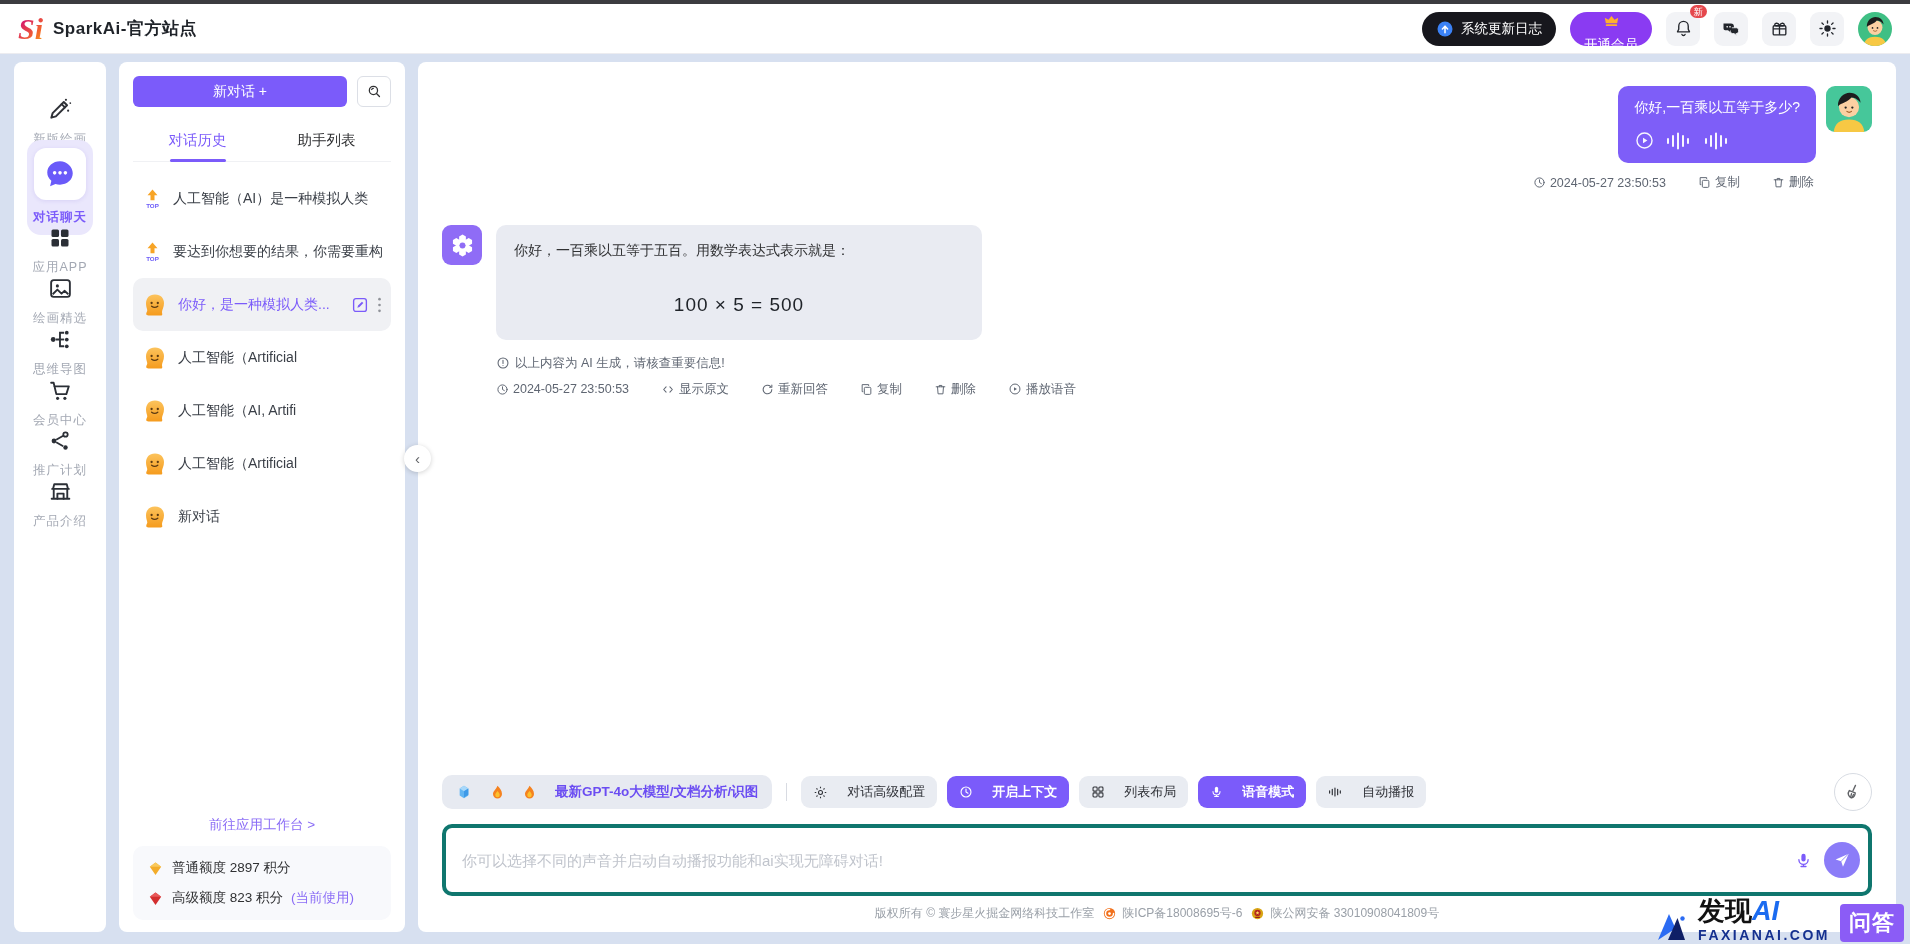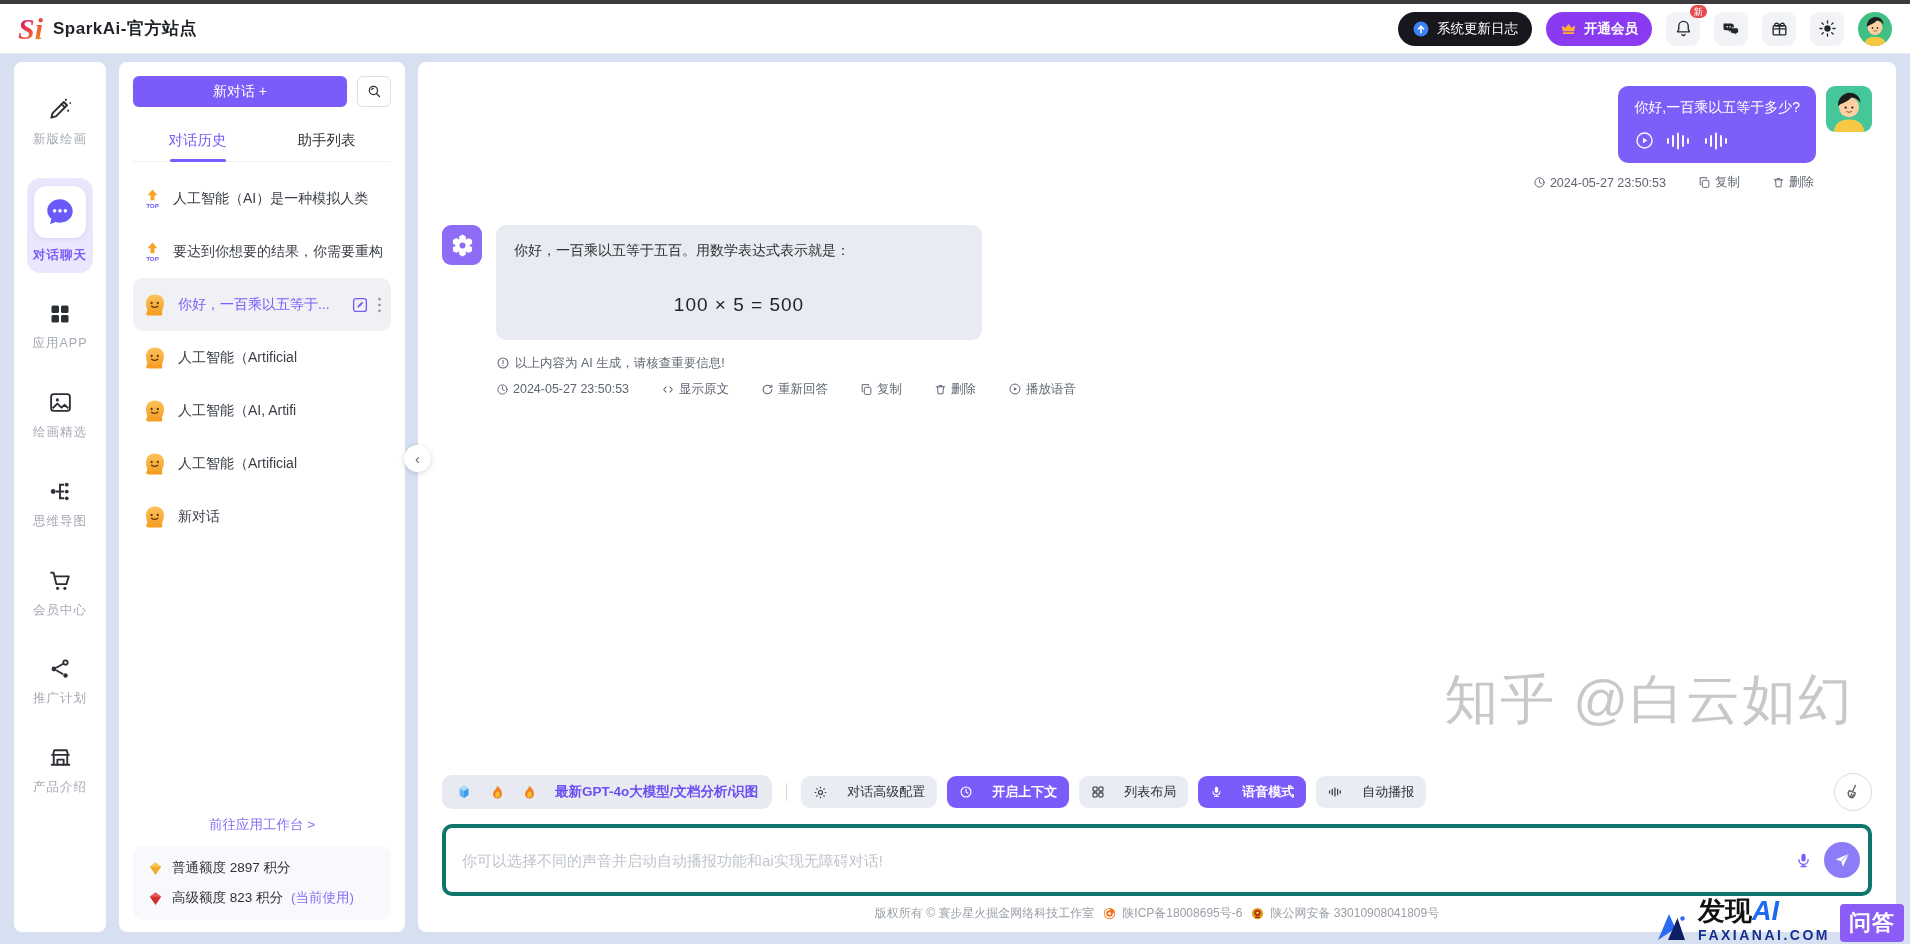--- a/index.html
+++ b/index.html
@@ -10,31 +10,31 @@
   
   .top-strip { height:4px; background:#3c3c40; }
   .topbar { height:50px; background:#fff; display:flex; align-items:center; padding:0 18px; border-bottom:1px solid #ececf0; }
   .logo { display:flex; align-items:center; gap:10px; }
   .logo-mark { font-family:"Liberation Serif","DejaVu Serif",serif; font-style:italic; font-weight:bold; font-size:30px; line-height:1;
     background:linear-gradient(135deg,#d6186e 20%,#f4672c 70%,#f6a71b); -webkit-background-clip:text; background-clip:text; color:transparent; }
   .app-title { font-size:17px; font-weight:bold; color:#1f2329; letter-spacing:.5px; }
   .topbar-right { margin-left:auto; display:flex; align-items:center; gap:14px; }
   .pill { height:34px; border-radius:17px; display:flex; align-items:center; gap:7px; padding:0 14px; font-size:13.5px; cursor:pointer; }
   .pill-dark { background:#17171d; color:#fff; }
-  .pill-purple { background:#8a3bf2; color:#fff; font-weight:bold; }
+  .pill-purple { background:#8a3bf2; color:#fff; font-weight:normal;flex-direction:column; }
   .icon-sq { width:34px; height:34px; border-radius:9px; background:#f2f3f6; display:flex; align-items:center; justify-content:center; position:relative; cursor:pointer; }
   .badge-new { position:absolute; top:-7px; right:-7px; background:#e5484d; color:#fff; font-size:9.5px; padding:2px 4px; border-radius:8px; line-height:1; }
   .avatar-top { width:34px; height:34px; border-radius:50%; overflow:hidden; cursor:pointer; }
 
   
   .content { height:890px; display:flex; gap:13px; padding:8px 14px 12px; }
   .panel { background:#fff; border-radius:8px; }
 
   
-  .rail { width:92px; display:flex; flex-direction:column; align-items:center; padding-top:34px; gap:38px; flex-shrink:0; }
+  .rail { width:92px; display:flex; flex-direction:column; align-items:center; padding-top:34px; flex-shrink:0; }
   .rail-item { display:flex; flex-direction:column; align-items:center; gap:9px; cursor:pointer; }
   .rail-label { font-size:12.5px; color:#a3a8b3; letter-spacing:1px; }
   .rail-item.active { background:#eae7fc; border-radius:14px; padding:8px 6px 9px; margin:-8px 0 -9px; }
   .rail-item.active .rail-label { color:#7b5bfa; font-weight:bold; }
   .rail-icon-card { width:52px; height:52px; background:#fff; border-radius:12px; display:flex; align-items:center; justify-content:center; box-shadow:0 1px 4px rgba(80,60,200,.12); }
 
   
   .history-panel { width:286px; flex-shrink:0; display:flex; flex-direction:column; padding:14px 14px 12px; }
   .hp-top { display:flex; gap:10px; }
   .btn-newchat { flex:1; height:31px; background:#7b5bfa; color:#fff; font-size:14px; border:none; border-radius:6px; cursor:pointer; font-family:inherit; }
@@ -331,21 +331,21 @@
                   <stop offset="0" stop-color="#fcc35c"></stop>
                   <stop offset="1" stop-color="#f59b1d"></stop>
                 </linearGradient>
               </defs>
               <path d="M13 2.5c6 0 9 4 9 8.8 0 3.8-2 6.5-2 8.7 0 1.6 1.2 3.5-1.2 3.5H6.5c-2.8 0-2.6-2-1.5-3.9 1-1.7-1-3.8-1-8.3 0-4.8 3-8.8 9-8.8z" fill="url(#blobg)"></path>
               <circle cx="9.6" cy="11" r="1.15" fill="#5b3a12"></circle>
               <circle cx="15.8" cy="11" r="1.15" fill="#5b3a12"></circle>
               <path d="M9.6 14.2q3.1 2.5 6.2 0" stroke="#5b3a12" stroke-width="1.3" fill="none" stroke-linecap="round"></path>
             </svg>
         </span>
-        <span class="txt">你好，一百乘以五等于...</span>
+        <span class="txt">你好，是一种模拟人类...</span>
         <span class="hitem-icons">
           <span>
             <svg width="18" height="18" viewBox="0 0 24 24" fill="none" stroke="#7b5bfa" stroke-width="1.8" stroke-linejoin="round">
                 <rect x="3.5" y="3.5" width="17" height="17" rx="3"></rect>
                 <path d="M8.5 15.5l.9-2.8 5.2-5.2 1.9 1.9-5.2 5.2-2.8.9z" fill="#7b5bfa" stroke="none"></path>
               </svg>
           </span>
           <span>
             <svg width="5" height="18" viewBox="0 0 6 20" fill="#909399">
                 <circle cx="3" cy="3" r="1.6"></circle>
@@ -555,21 +555,20 @@
         </span>
         <span class="meta-item">
           <svg width="14" height="14" viewBox="0 0 24 24" fill="none" stroke="#5f6672" stroke-width="1.7">
               <circle cx="12" cy="12" r="8.5"></circle>
               <path d="M10.3 8.8l5 3.2-5 3.2z" fill="#5f6672" stroke="none"></path>
             </svg>
           <span>播放语音</span>
         </span>
       </div>
 
-      <div class="watermark">知乎 @白云如幻</div>
     </div>
 
     <div class="chat-toolbar">
       <div class="tb-pill tb-model">
         <span>
           <svg width="16" height="16" viewBox="0 0 24 24">
               <path d="M12 2.8l6.5 4v10.4l-6.5 4-6.5-4V6.8z" fill="#62b5f2"></path>
               <path d="M12 2.8l6.5 4L12 11 5.5 6.8z" fill="#a8d8fa"></path>
               <path d="M12 11v9.2l6.5-4V6.8z" fill="#3e9ae8"></path>
             </svg>

